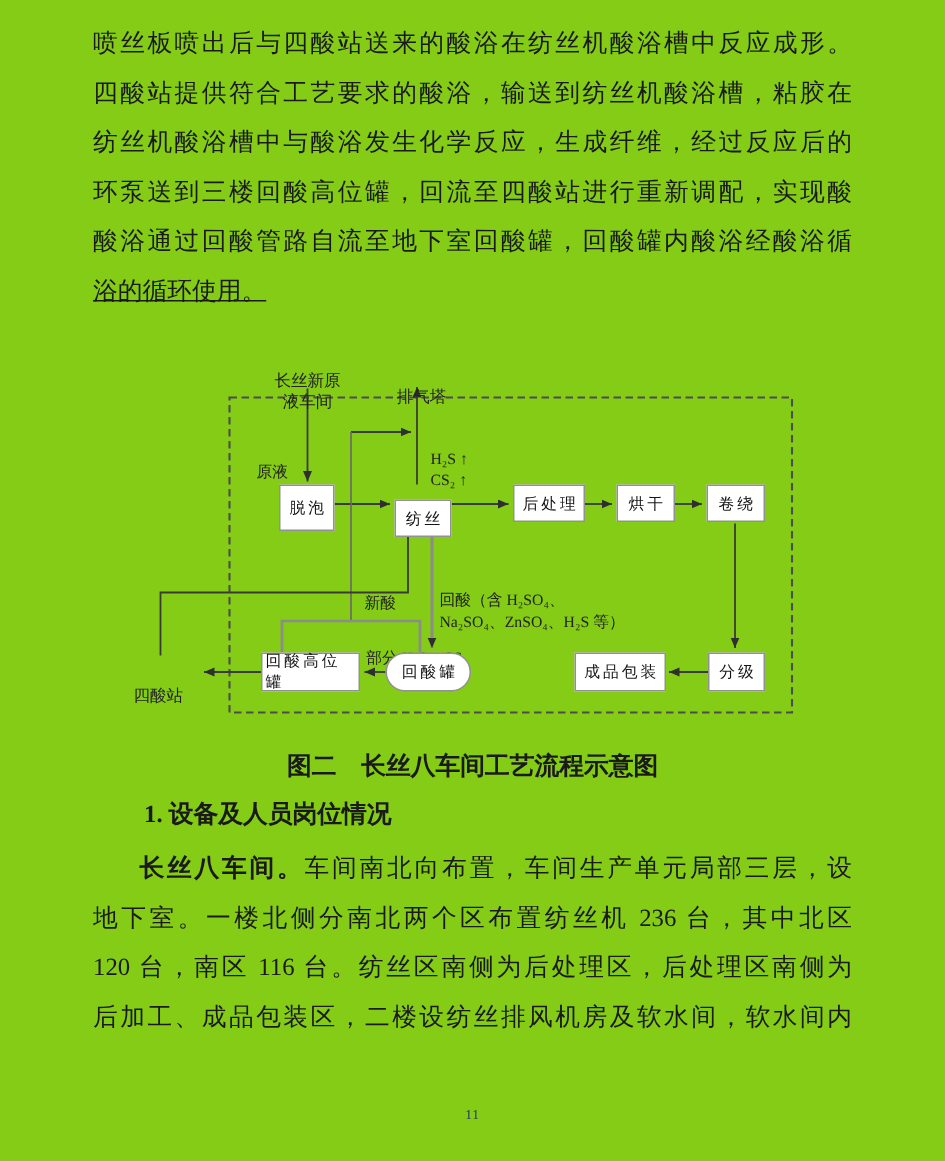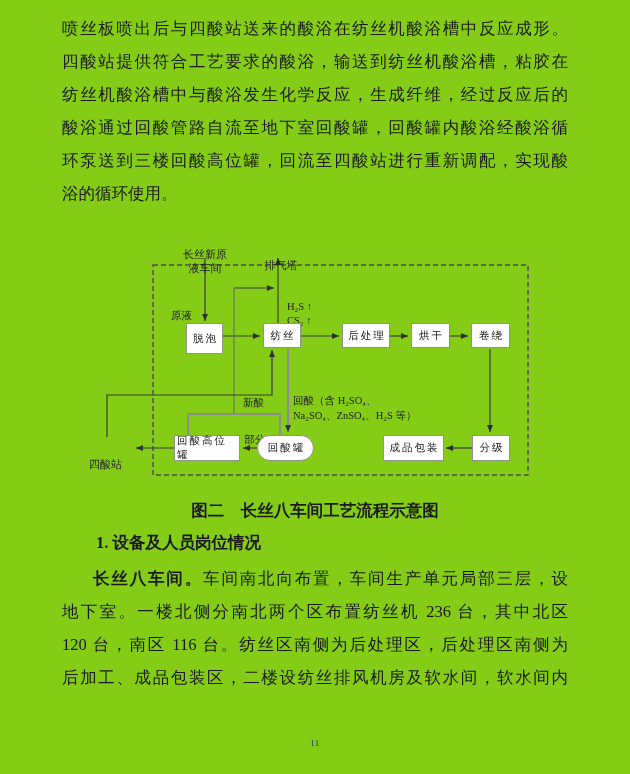--- a/index.html
+++ b/index.html
@@ -3,21 +3,21 @@
 <meta charset="utf-8">
 <style>
   html,body{margin:0;padding:0;background:#fff;}
   .page{
     position:relative;width:630px;height:774px;background:#84cc16;overflow:hidden;
     font-family:"Liberation Serif","DejaVu Serif",serif;color:#1a1a1a;
   }
   
   .para{position:absolute;font-size:16.5px;line-height:33px;}
   .p-line{text-align:justify;text-align-last:justify;white-space:normal;}
-  .p-line.last{text-align-last:left;}
+  .p-line.last{text-align-last:left;text-decoration:underline;}
   .lead-bold{font-weight:bold;}
   .caption{position:absolute;left:62px;top:499px;width:506px;text-align:center;
     font-weight:bold;font-size:16.5px;line-height:24px;}
   .heading{position:absolute;left:96px;top:531px;font-weight:bold;font-size:16.5px;line-height:24px;}
   .pageno{position:absolute;left:0;top:738px;width:630px;text-align:center;
     font-size:9px;color:#1f3864;letter-spacing:.5px;}
   
   .diagram{position:absolute;left:0;top:228px;width:630px;height:254px;}
   .diagram svg{position:absolute;left:0;top:0;z-index:1;}
   .dbox{
@@ -31,22 +31,22 @@
 </style>
 </head>
 <body>
 
 <div class="page">
 
   <div class="para" style="left:62px;top:12px;width:506px;">
     <div class="p-line">喷丝板喷出后与四酸站送来的酸浴在纺丝机酸浴槽中反应成形。</div>
     <div class="p-line">四酸站提供符合工艺要求的酸浴，输送到纺丝机酸浴槽，粘胶在</div>
     <div class="p-line">纺丝机酸浴槽中与酸浴发生化学反应，生成纤维，经过反应后的</div>
+    <div class="p-line">环泵送到三楼回酸高位罐，回流至四酸站进行重新调配，实现酸</div>
     <div class="p-line">酸浴通过回酸管路自流至地下室回酸罐，回酸罐内酸浴经酸浴循</div>
-    <div class="p-line">环泵送到三楼回酸高位罐，回流至四酸站进行重新调配，实现酸</div>
     <div class="p-line last">浴的循环使用。</div>
   </div>
 
   <div class="diagram">
     <svg width="630" height="254" viewBox="0 0 630 254">
       <defs>
         <marker id="ah" markerUnits="userSpaceOnUse" markerWidth="9" markerHeight="8" refX="7" refY="3" orient="auto">
           <path d="M0,0 L7,3 L0,6 Z" fill="#2f2f2f"></path>
         </marker>
       </defs>
@@ -92,21 +92,21 @@
 
     <div class="dlabel" style="left:171px;top:64px;">原液</div>
     <div class="dlabel" style="left:287px;top:55px;">H₂S ↑</div>
     <div class="dlabel" style="left:287px;top:69px;">CS₂ ↑</div>
     <div class="dlabel" style="left:243px;top:151px;">新酸</div>
     <div class="dlabel" style="left:293px;top:149px;">回酸（含 H₂SO₄、</div>
     <div class="dlabel" style="left:293px;top:164px;">Na₂SO₄、ZnSO₄、H₂S 等）</div>
     <div class="dlabel center" style="left:188px;top:188px;width:86px;padding-left:47px;">部分 H₂S、CS₂</div>
 
     <div class="dbox" style="left:186px;top:95px;width:37px;height:31px;">脱泡</div>
-    <div class="dbox" style="left:263px;top:95px;width:38px;height:25px;">纺丝</div>
+    <div class="dbox" style="left:263px;top:105px;width:38px;height:25px;">纺丝</div>
     <div class="dbox" style="left:342px;top:95px;width:48px;height:25px;">后处理</div>
     <div class="dbox" style="left:411px;top:95px;width:39px;height:25px;">烘干</div>
     <div class="dbox" style="left:471px;top:95px;width:39px;height:25px;">卷绕</div>
     <div class="dbox" style="left:174px;top:207px;width:66px;height:26px;">回酸高位罐</div>
     <div class="dbox" style="left:257px;top:207px;width:57px;height:26px;border-radius:13px;">回酸罐</div>
     <div class="dbox" style="left:383px;top:207px;width:61px;height:26px;">成品包装</div>
     <div class="dbox" style="left:472px;top:207px;width:38px;height:26px;">分级</div>
   </div>
 
   <div class="caption">图二　长丝八车间工艺流程示意图</div>

